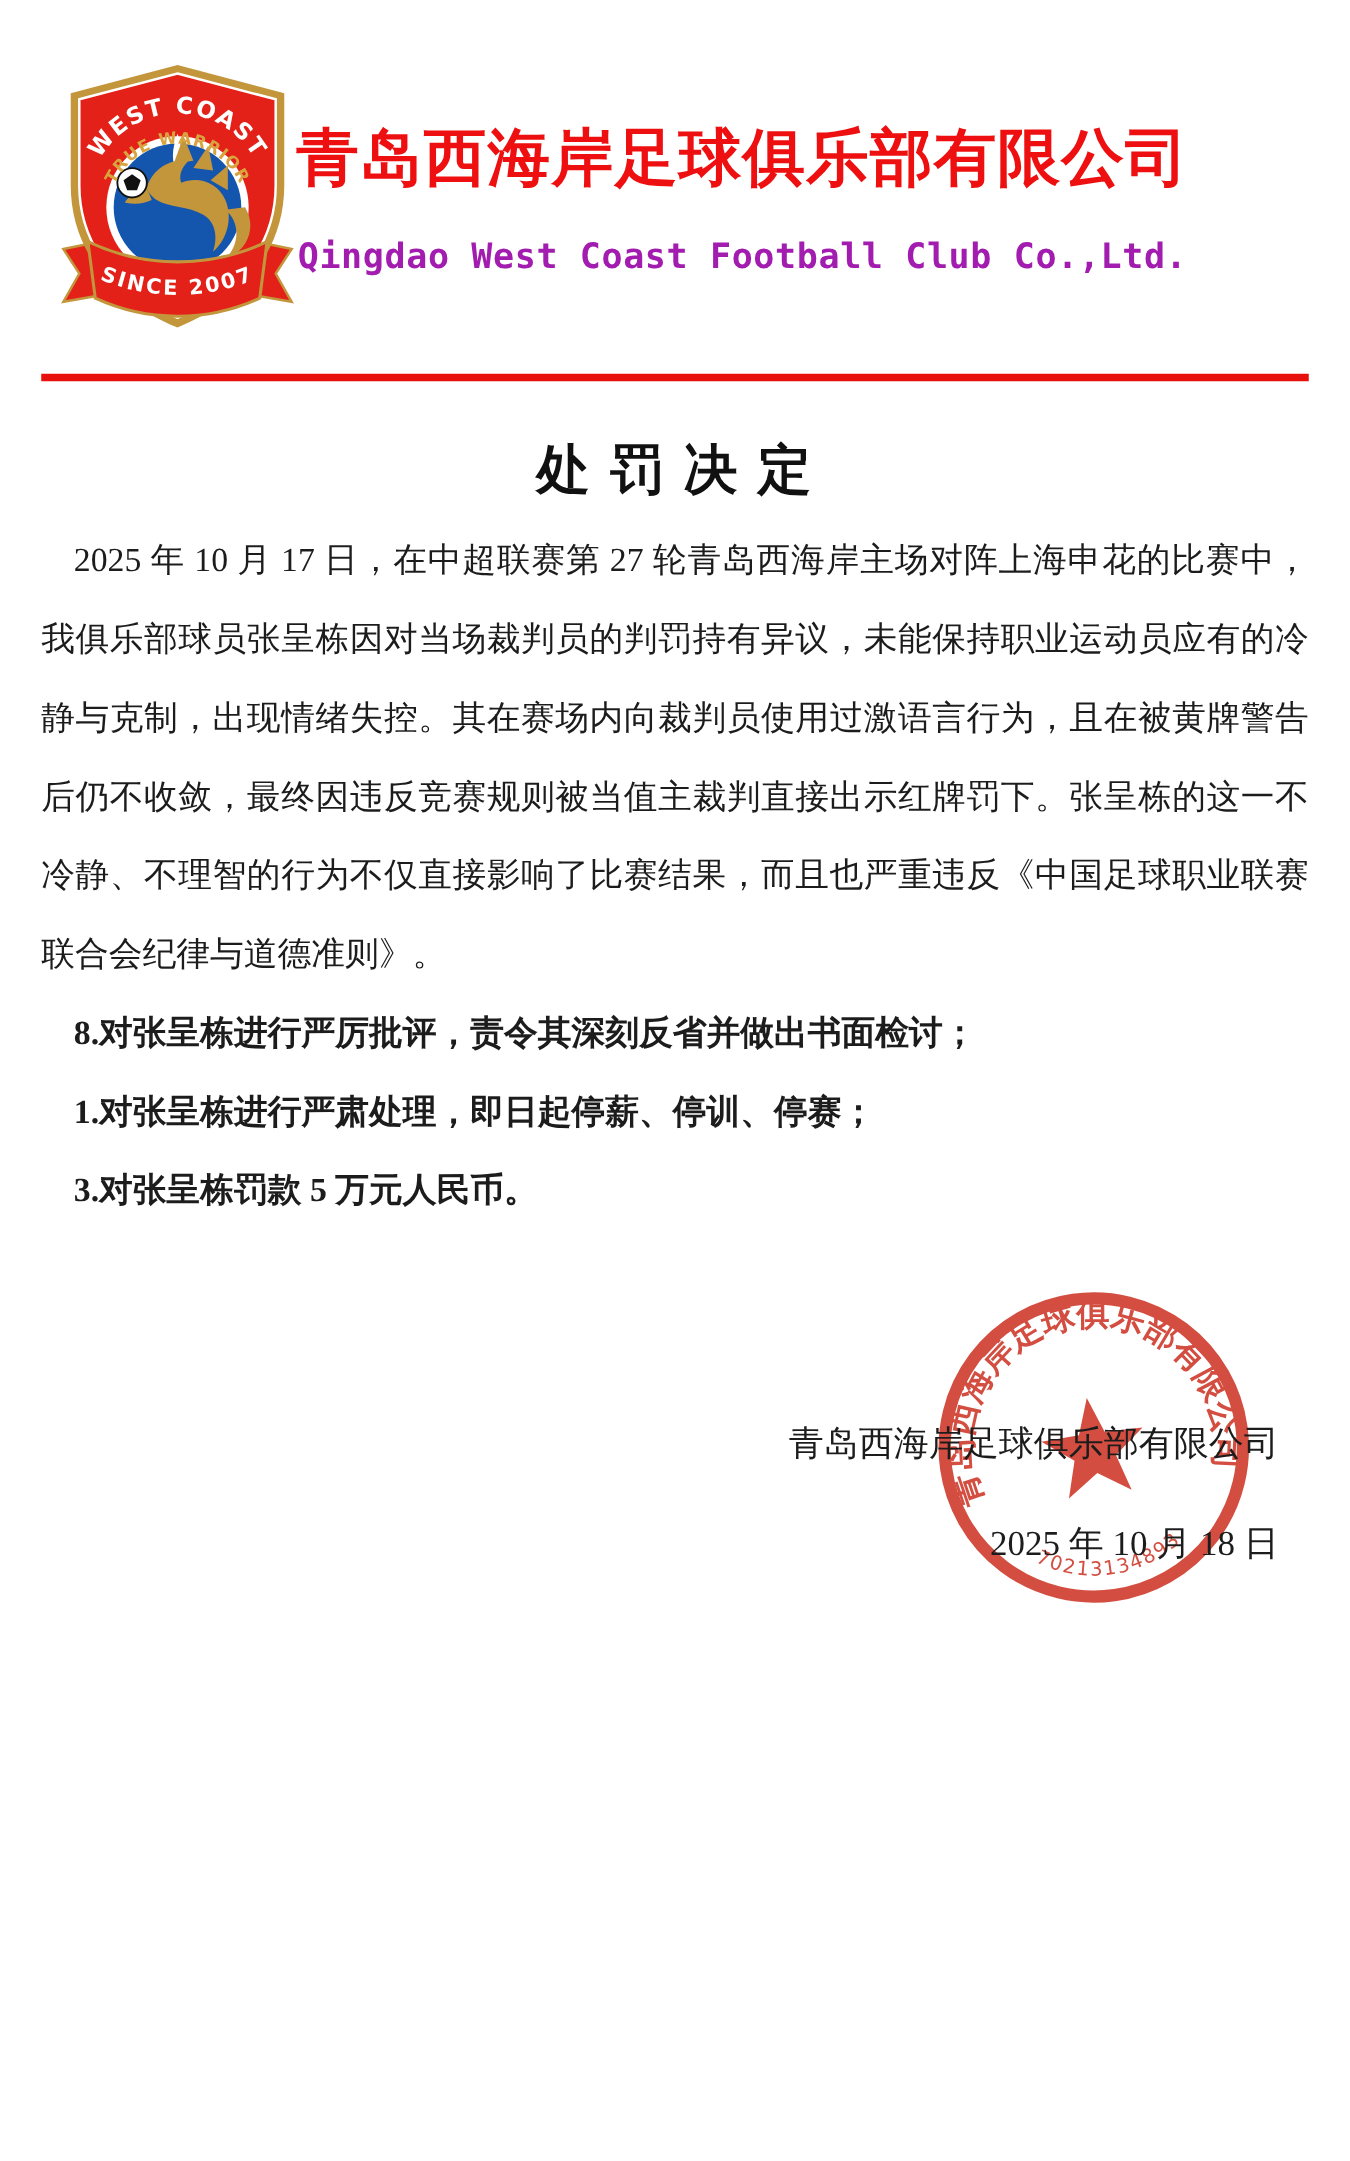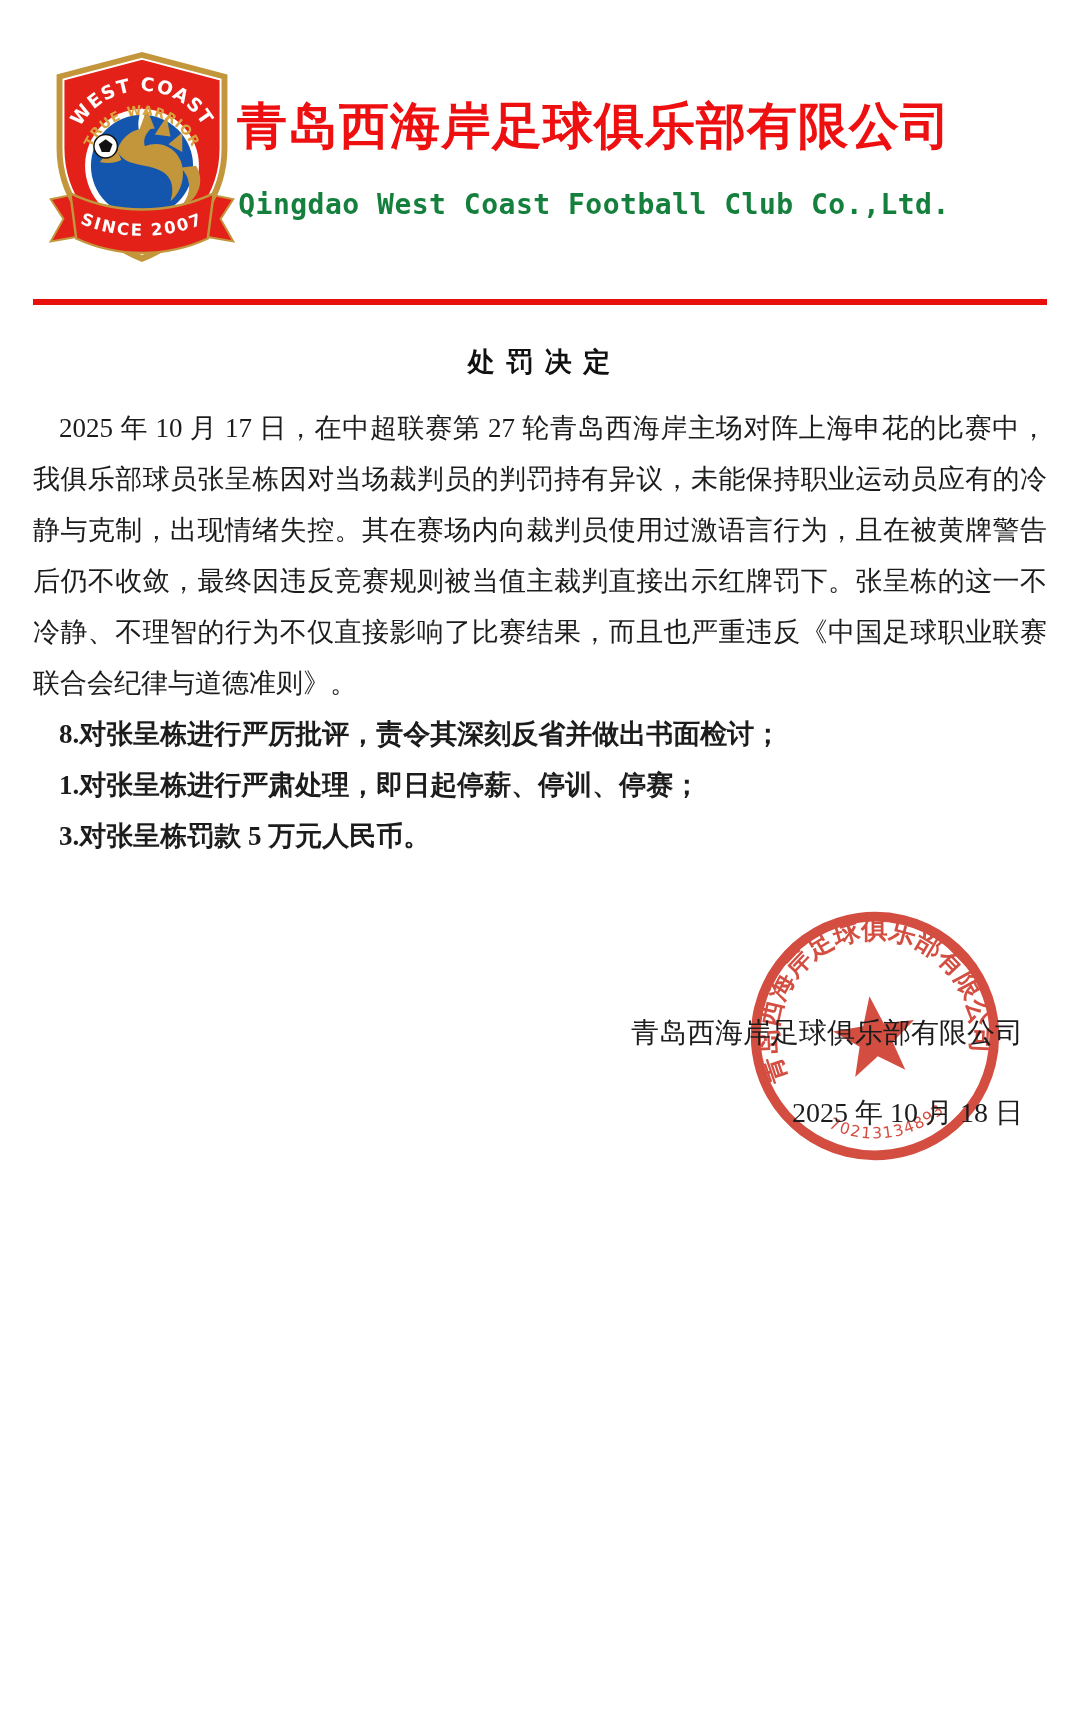--- a/index.html
+++ b/index.html
@@ -4,27 +4,27 @@
 <style>
   html,body{margin:0;padding:0;background:#ffffff;}
   body{font-family:"Liberation Serif", serif; color:#1c1c1c;}
   .page{position:relative;width:1080px;height:1729px;margin:0 auto;background:#fff;
         box-sizing:border-box;padding:0 33px;overflow:hidden;}
   
   .letterhead{display:flex;align-items:center;margin-top:50px;}
   .logo{width:190px;height:216px;flex:0 0 auto;margin-left:14px;}
   .titles{flex:1;text-align:center;padding-right:96px;}
   .cn-title{font-size:50px;font-weight:700;color:#ee1010;letter-spacing:1px;line-height:1.25;}
-  .en-title{font-size:28px;font-weight:700;color:#15803d;margin-top:30px;
+  .en-title{font-size:28px;font-weight:700;color:#a21caf;margin-top:30px;
             font-family:"DejaVu Sans Mono", monospace;letter-spacing:0.5px;white-space:nowrap;}
   .red-rule{height:6px;background:#e8100c;margin-top:33px;}
   
-  h1.doc-title{margin:34px 0 18px;text-align:center;font-size:27px;line-height:46px;
+  h1.doc-title{margin:48px 0 18px;text-align:center;font-size:43px;line-height:46px;
                font-weight:700;color:#111;font-family:"Liberation Sans", sans-serif;letter-spacing:2px;}
-  .doc p{margin:0;font-size:27px;line-height:51px;text-align:justify;text-indent:26px;}
+  .doc p{margin:0;font-size:27px;line-height:63px;text-align:justify;text-indent:26px;}
   .doc p.item{font-weight:700;}
   
   .footer{position:relative;height:321px;}
   .seal{position:absolute;left:710px;top:42px;width:264px;height:264px;
         transform:rotate(-8deg);opacity:0.9;mix-blend-mode:multiply;z-index:1;}
   .sign-line{position:absolute;top:152px;right:24px;font-size:28px;color:#1c1c1c;z-index:2;white-space:nowrap;}
   .date-line{position:absolute;top:232px;right:24px;font-size:28px;color:#1c1c1c;z-index:2;white-space:nowrap;}
 </style>
 </head>
 <body>

